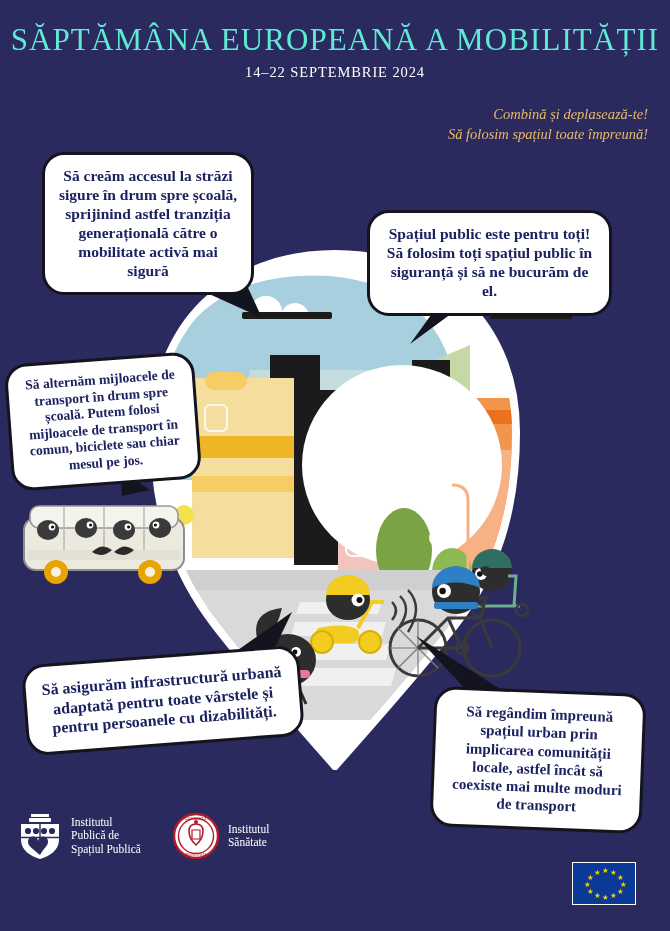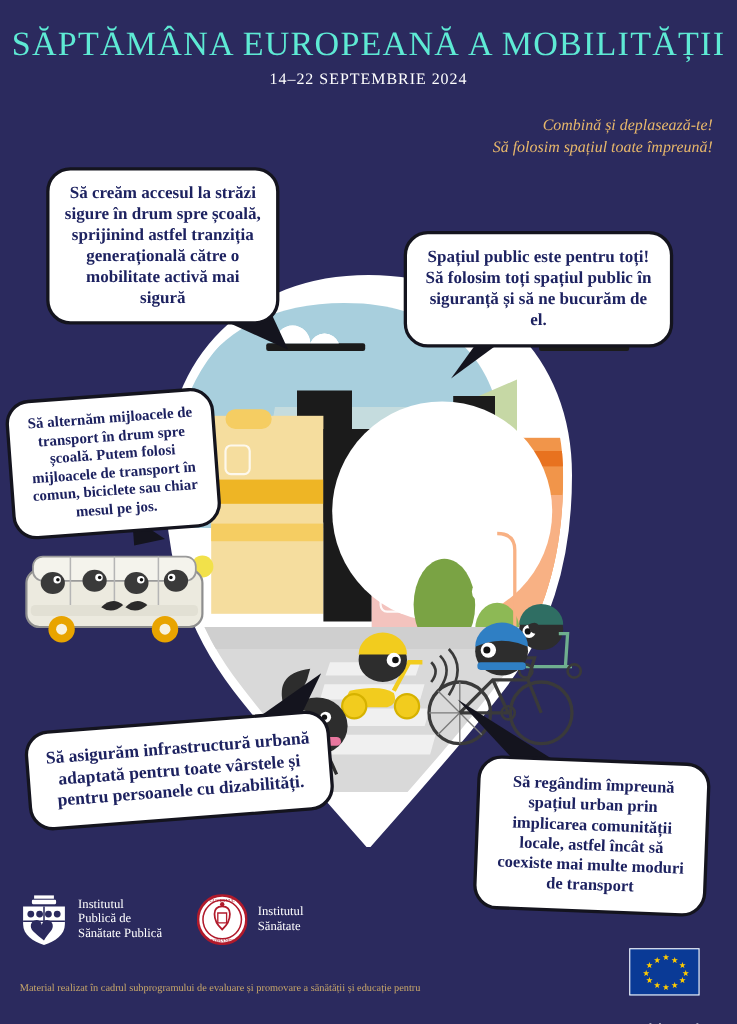--- a/index.html
+++ b/index.html
@@ -296,21 +296,21 @@
         <circle cx="18" cy="19" r="3.1" fill="#2b2a5e"></circle>
         <circle cx="26" cy="19" r="3.1" fill="#2b2a5e"></circle>
         <circle cx="34" cy="19" r="3.1" fill="#2b2a5e"></circle>
         <line x1="22" y1="12" x2="22" y2="26" stroke="#2b2a5e" stroke-width="1.4"></line>
         <line x1="3" y1="25.5" x2="41" y2="25.5" stroke="#2b2a5e" stroke-width="1.4"></line>
         <path d="M22,43 C15,37 10,34 10,30 a5,5 0 0 1 10,-1 a5,5 0 0 1 10,1 c0,4 -5,7 -8,13 z" fill="#2b2a5e"></path>
       </svg>
       <div class="logo-text">
         <span>Institutul</span>
         <span>Publică de</span>
-        <span>Sănătate Publică</span>
+        <span>Spațiul Publică</span>
       </div>
     </div>
 
     <div class="logo-group" style="margin-left:22px;">
       <svg class="seal" viewBox="0 0 46 46" xmlns="http://www.w3.org/2000/svg">
         <circle cx="23" cy="23" r="22" fill="#ffffff" stroke="#b11a2b" stroke-width="2.4"></circle>
         <circle cx="23" cy="23" r="17.5" fill="#ffffff" stroke="#b11a2b" stroke-width="1.4"></circle>
         <path d="M23,11 q7,0 7,7 q0,8 -7,14 q-7,-6 -7,-14 q0,-7 7,-7 z" fill="none" stroke="#b11a2b" stroke-width="1.6"></path>
         <path d="M19,17 h8 v9 h-8 z" fill="none" stroke="#b11a2b" stroke-width="1.2"></path>
         <circle cx="23" cy="9" r="2" fill="#b11a2b"></circle>
@@ -318,21 +318,20 @@
         <text x="23" y="43" text-anchor="middle" fill="#b11a2b" font-size="4.2" font-family="Liberation Serif, serif">ROMÂNIEI</text>
       </svg>
       <div class="logo-text">
         <span>Institutul</span>
         <span>Sănătate</span>
       </div>
     </div>
   </div>
 
   <div class="disclaimer">
-    <span>Material realizat în cadrul subprogramului de evaluare și promovare a sănătății și educație pentru</span>
   </div>
 
   <div class="eu">
     <div class="eu-flag">
       <span class="star" style="left:29px;top:4px;">★</span>
       <span class="star" style="left:21px;top:6px;">★</span>
       <span class="star" style="left:37px;top:6px;">★</span>
       <span class="star" style="left:14px;top:11px;">★</span>
       <span class="star" style="left:44px;top:11px;">★</span>
       <span class="star" style="left:11px;top:18px;">★</span>

